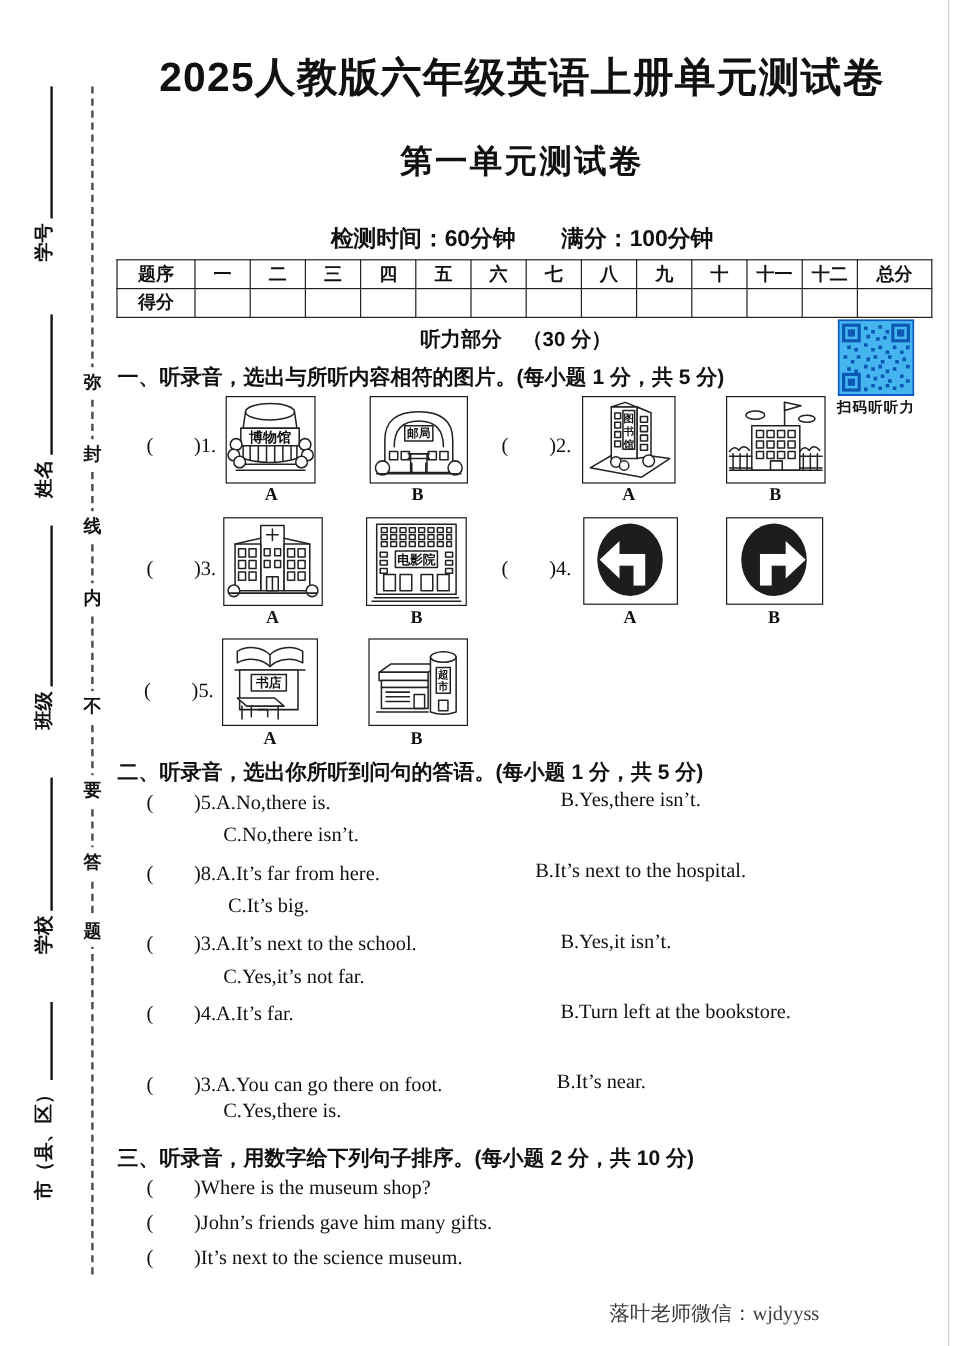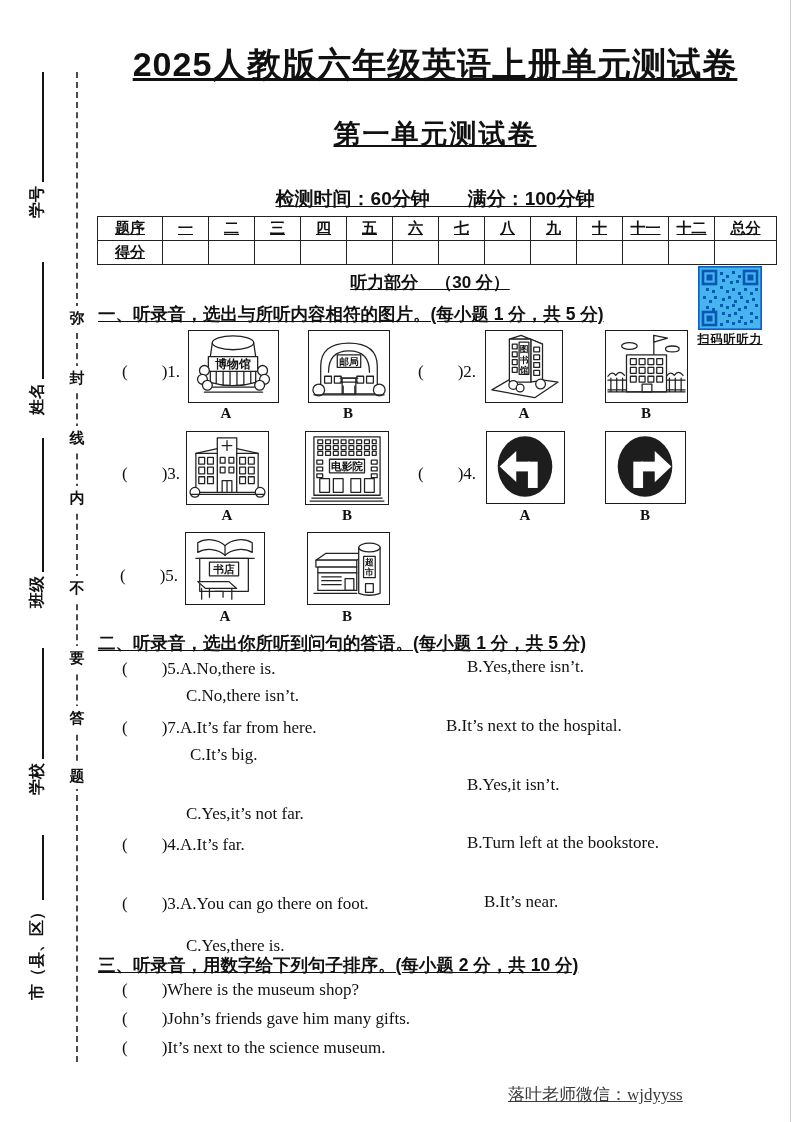--- a/index.html
+++ b/index.html
@@ -1,18 +1,18 @@
 <!DOCTYPE html>
 <html><head>
 <meta charset="utf-8">
 <style>
   html,body{margin:0;padding:0;background:#e8e8e8;}
   #paper{position:relative;width:807px;height:1122px;background:#ffffff;overflow:hidden;
          font-family:"Liberation Serif",serif;color:#111;}
-  .abs{position:absolute;text-decoration:underline;}
+  .abs{position:absolute;}
   .san{font-family:"Liberation Sans",sans-serif;font-weight:bold;}
   .ser{font-family:"Liberation Serif",serif;}
   .ctr{text-align:center;}
   
   .mfield{position:absolute;left:22px;transform-origin:0 0;transform:rotate(-90deg);
           display:flex;align-items:flex-end;height:26px;white-space:nowrap;
           font-family:"Liberation Sans",sans-serif;font-weight:bold;font-size:16px;}
   .mfield .fline{flex:1;border-bottom:2px solid #151515;margin-bottom:4px;margin-left:4px;}
   .sealline{position:absolute;left:76px;top:72px;height:990px;border-left:2px dashed #4a4a4a;}
   .sealchar{position:absolute;left:68px;width:18px;text-align:center;background:#fff;
@@ -130,21 +130,21 @@
         M46,56h3v3h-3z M52,54h3v3h-3z M22,57h3v3h-3z"></path>
     </svg>
   </div>
   <div class="abs san ctr" style="left:694px;top:331px;width:72px;font-size:12px;letter-spacing:1px">扫码听听力</div>
 
   <div class="abs san" style="left:98px;top:302px;font-size:17.5px">一、听录音，选出与所听内容相符的图片。(每小题 1 分，共 5 分)</div>
 
   <div class="qline ser" style="left:122px;top:360px">(　　)1.</div>
   <div class="qline ser" style="left:418px;top:360px">(　　)2.</div>
 
-  <div class="pic" style="left:188px;top:330px;width:91px;height:73px">
+  <div class="pic" style="left:188px;top:330px;width:75px;height:73px">
     <svg viewBox="0 0 75 72">
       <ellipse class="fw" cx="37" cy="12" rx="21" ry="7"></ellipse>
       <path class="ln" d="M16,12 L14,26 M58,12 L60,26"></path>
       <rect class="fw" x="12" y="26" width="50" height="15"></rect>
       <path class="ln" d="M14,41 V52 M60,41 V52 M20,41 V53 M27,41 V54 M34,41 V55 M41,41 V55 M48,41 V54 M55,41 V53 M14,52 Q37,59 60,52"></path>
       <path class="ln" d="M11,57 H64 M8,62 H67"></path>
       <circle class="fw" cx="8" cy="40" r="5"></circle>
         <circle class="fw" cx="6" cy="49" r="5"></circle>
         <circle class="fw" cx="11" cy="55" r="5"></circle>
       <circle class="fw" cx="67" cy="40" r="5"></circle>
@@ -303,33 +303,34 @@
 
   <span class="optL" style="left:216px;top:608px">A</span>
   <span class="optL" style="left:338px;top:608px">B</span>
 
   <div class="abs san" style="left:98px;top:631px;font-size:17.5px">二、听录音，选出你所听到问句的答语。(每小题 1 分，共 5 分)</div>
 
   <div class="qline" style="left:122px;top:657px">(　　)5.A.No,there is.</div>
   <div class="qline" style="left:467px;top:657px">B.Yes,there isn’t.</div>
   <div class="qline" style="left:186px;top:686px">C.No,there isn’t.</div>
 
-  <div class="qline" style="left:122px;top:716px">(　　)7.A.It’s far from here.</div>
+  <div class="qline" style="left:122px;top:716px">(　　)8.A.It’s far from here.</div>
   <div class="qline" style="left:446px;top:716px">B.It’s next to the hospital.</div>
   <div class="qline" style="left:190px;top:745px">C.It’s big.</div>
 
+  <div class="qline" style="left:122px;top:775px">(　　)3.A.It’s next to the school.</div>
   <div class="qline" style="left:467px;top:775px">B.Yes,it isn’t.</div>
   <div class="qline" style="left:186px;top:804px">C.Yes,it’s not far.</div>
 
   <div class="qline" style="left:122px;top:833px">(　　)4.A.It’s far.</div>
   <div class="qline" style="left:467px;top:833px">B.Turn left at the bookstore.</div>
 
   <div class="qline" style="left:122px;top:892px">(　　)3.A.You can go there on foot.</div>
-  <div class="qline" style="left:484px;top:892px">B.It’s near.</div>
-  <div class="qline" style="left:186px;top:936px">C.Yes,there is.</div>
+  <div class="qline" style="left:464px;top:892px">B.It’s near.</div>
+  <div class="qline" style="left:186px;top:916px">C.Yes,there is.</div>
 
   <div class="abs san" style="left:98px;top:953px;font-size:17.5px">三、听录音，用数字给下列句子排序。(每小题 2 分，共 10 分)</div>
 
   <div class="qline" style="left:122px;top:978px">(　　)Where is the museum shop?</div>
   <div class="qline" style="left:122px;top:1036px">(　　)It’s next to the science museum.</div>
   <div class="qline" style="left:122px;top:1007px">(　　)John’s friends gave him many gifts.</div>
 
   <div class="abs ser" style="left:508px;top:1083px;font-size:17px;color:#3c3c3c">落叶老师微信：wjdyyss</div>
 
 </div>

